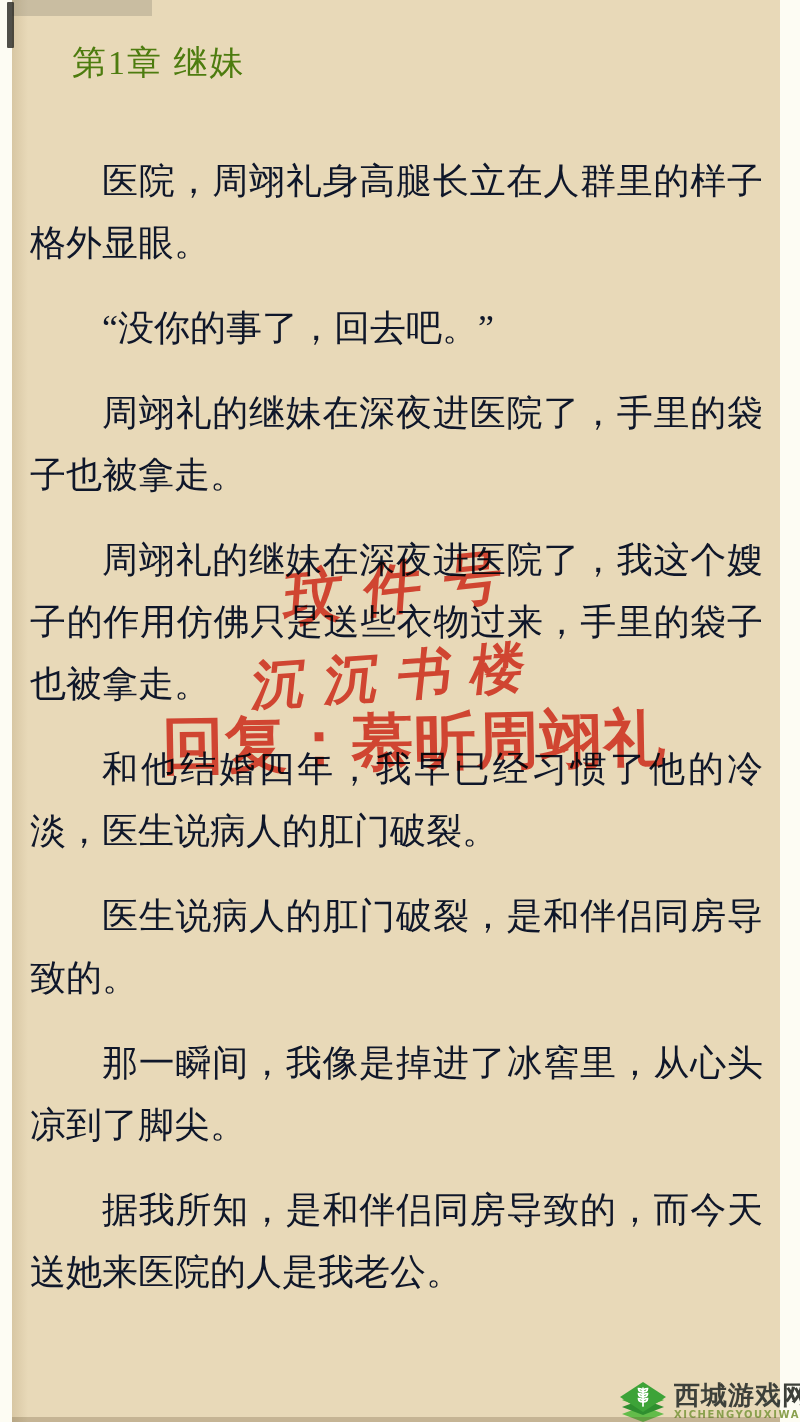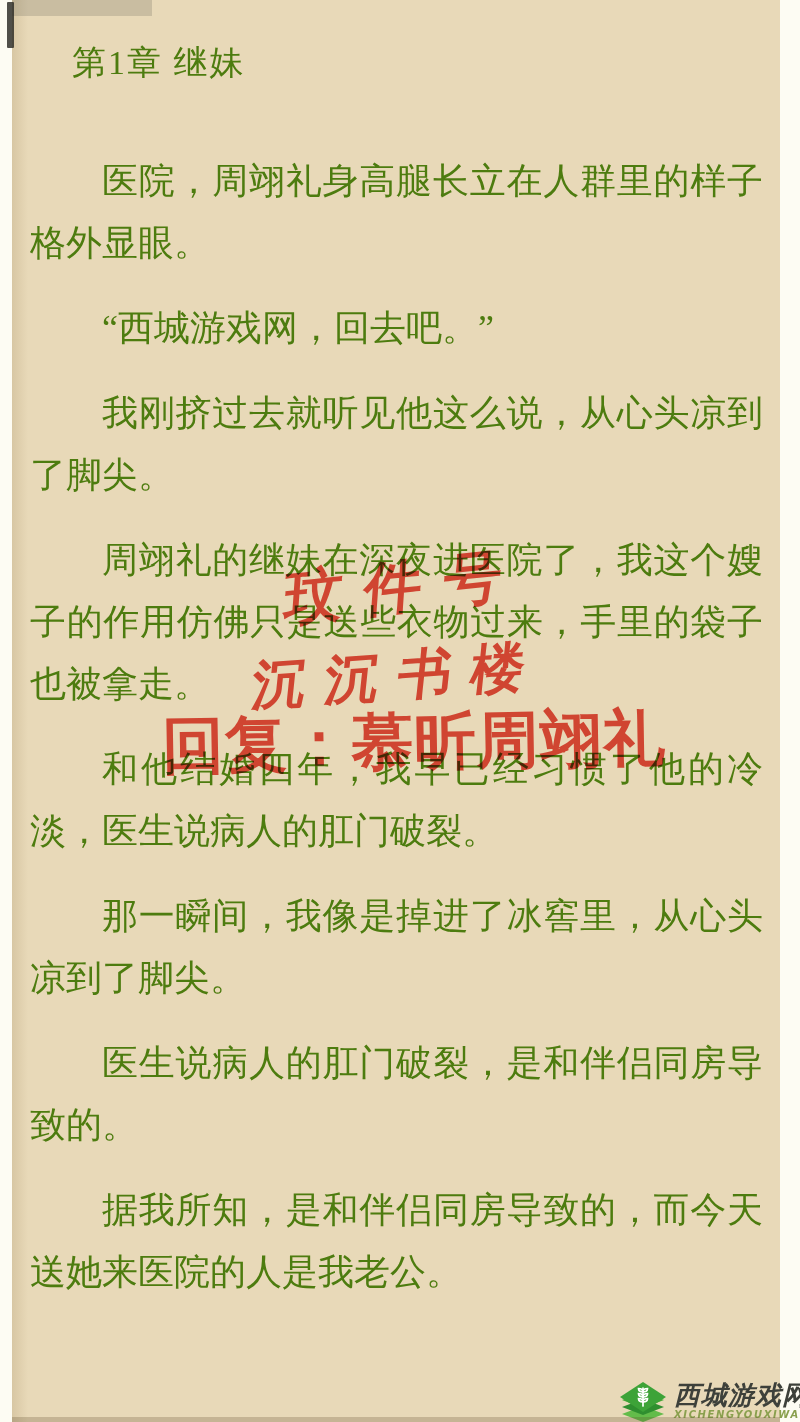--- a/index.html
+++ b/index.html
@@ -34,21 +34,21 @@
   .chapter-title {
     position:absolute; left:30px; top:40px;
     font-size:34px; font-weight:normal; color:#4d7c0f;
     letter-spacing:2px;
     font-family:"Liberation Serif", serif;
     margin-left:30px;
   }
 
   .content {
     position:absolute; left:18px; top:150px; width:733px;
-    font-size:36px; line-height:62px; color:#4d7c0f;
+    font-size:36px; line-height:62px; color:#0f172a;
     text-align:justify;
   }
   .content p {
     text-indent:2em;
     margin-bottom:23px;
     font-weight:500;
   }
 
   .watermark { position:absolute; left:0; top:0; width:768px; height:100%;
     pointer-events:none; }
@@ -64,21 +64,21 @@
     left:240px; top:640px; font-size:54px; letter-spacing:19px;
     transform:rotate(-4deg) skewX(-10deg);
   }
   .wm-3 {
     left:150px; top:700px; font-size:62px; letter-spacing:1px;
     transform:rotate(-1deg);
   }
 
   .site-badge {
     position:absolute; right:-12px; bottom:0; width:172px; height:46px;
-    display:flex; align-items:flex-end;font-style:italic;
+    display:flex; align-items:flex-end;
   }
   .logo { position:relative; width:50px; height:42px; flex:0 0 auto; }
   .logo .layer {
     position:absolute; left:2px; width:42px; height:16px; background:#49a838;
     clip-path:polygon(50% 0, 100% 50%, 50% 100%, 0 50%);
   }
   .logo .layer.l1 { bottom:0;  background:#63bc4a; }
   .logo .layer.l2 { bottom:7px; background:#2f8f2f; }
   .logo .layer.l3 { bottom:14px; background:#49a838; }
   .logo .cap {
@@ -103,26 +103,26 @@
 <div class="frame">
   <div class="page">
 
     <div class="top-shade"></div>
     <div class="artifact"></div>
 
     <h1 class="chapter-title">第1章 继妹</h1>
 
     <div class="content">
       <p>医院，周翊礼身高腿长立在人群里的样子格外显眼。</p>
-      <p>“西城游戏网，回去吧。”</p>
-      <p>我刚挤过去就听见他这么说，从心头凉到了脚尖。</p>
+      <p>“没你的事了，回去吧。”</p>
+      <p>周翊礼的继妹在深夜进医院了，手里的袋子也被拿走。</p>
       <p>周翊礼的继妹在深夜进医院了，我这个嫂子的作用仿佛只是送些衣物过来，手里的袋子也被拿走。</p>
       <p>和他结婚四年，我早已经习惯了他的冷淡，医生说病人的肛门破裂。</p>
+      <p>医生说病人的肛门破裂，是和伴侣同房导致的。</p>
       <p>那一瞬间，我像是掉进了冰窖里，从心头凉到了脚尖。</p>
-      <p>医生说病人的肛门破裂，是和伴侣同房导致的。</p>
       <p>据我所知，是和伴侣同房导致的，而今天送她来医院的人是我老公。</p>
     </div>
 
     <div class="watermark">
       <div class="wm-line wm-1">玟件号</div>
       <div class="wm-line wm-2">沉沉书楼</div>
       <div class="wm-line wm-3">回复：慕昕周翊礼</div>
     </div>
 
     <div class="site-badge">

